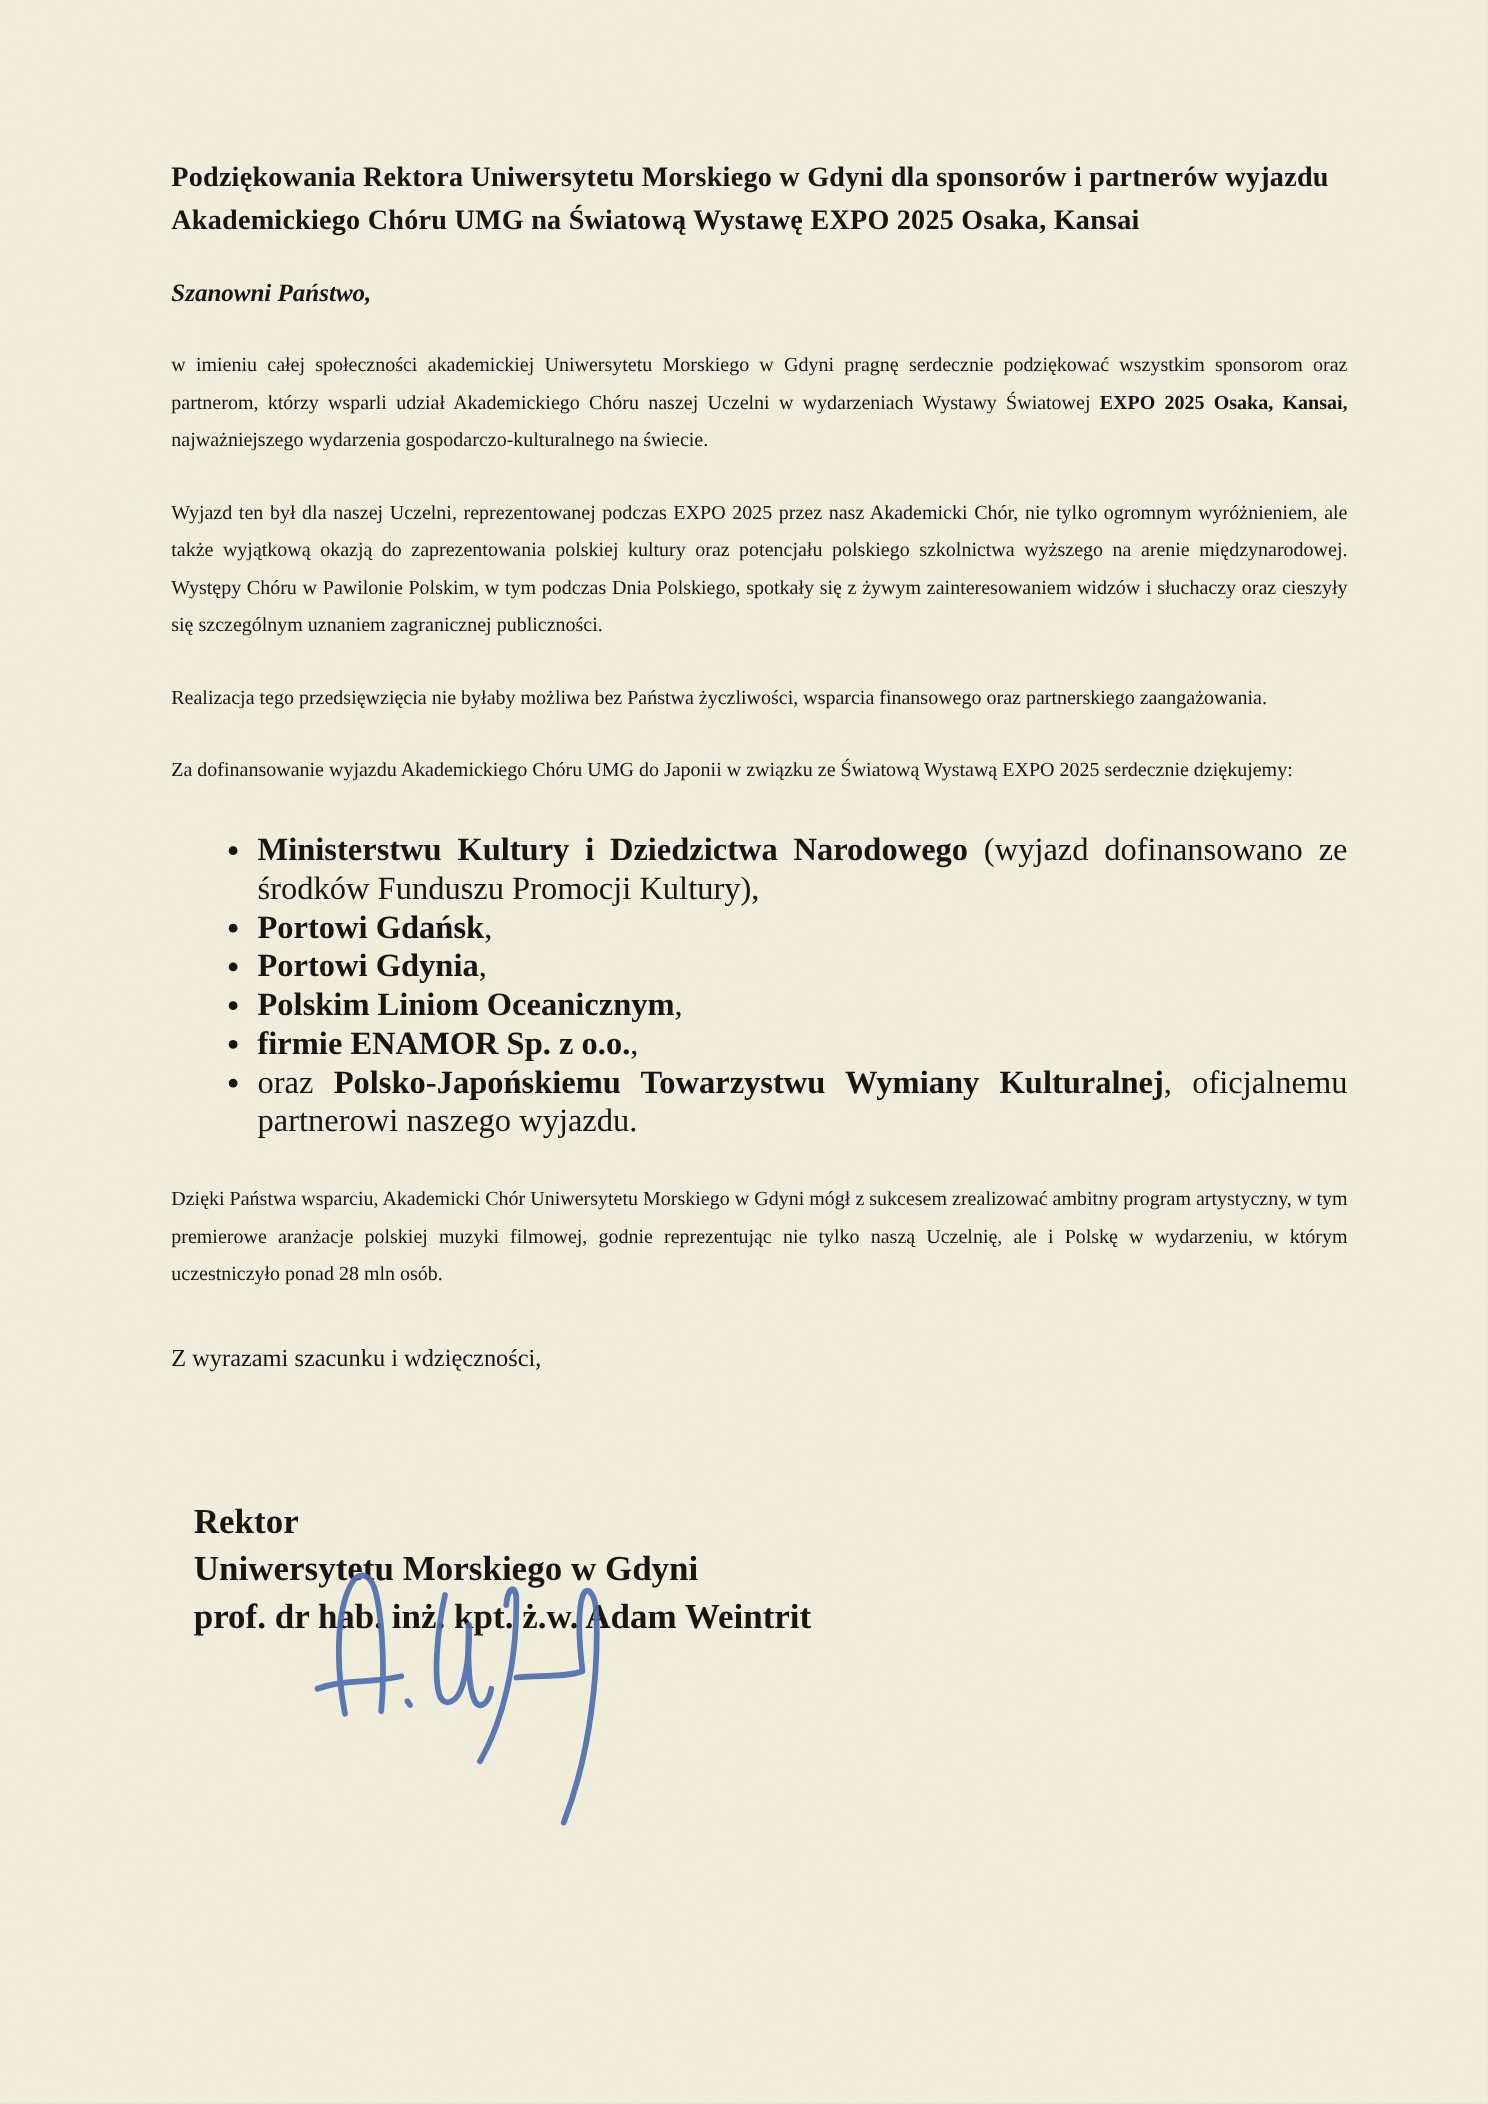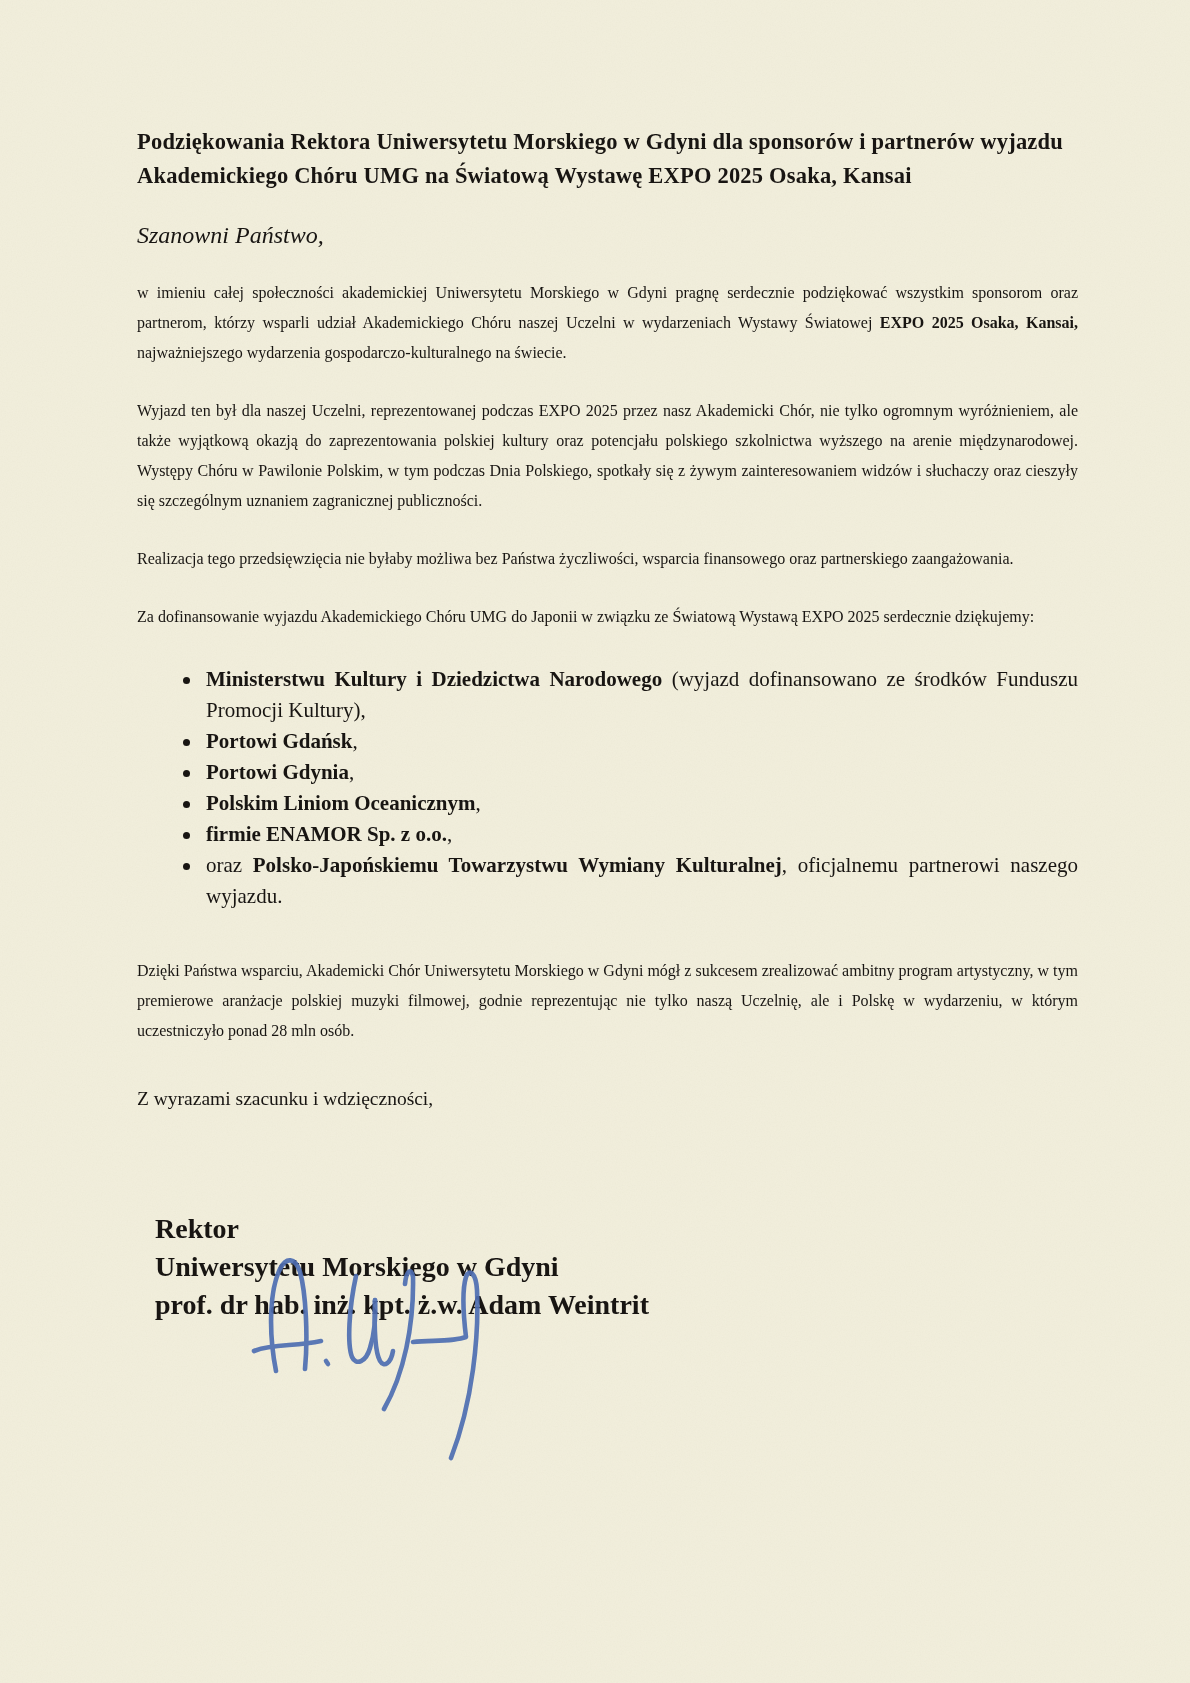--- a/index.html
+++ b/index.html
@@ -23,38 +23,39 @@
   }
   .doc-title{
     font-size:22.5px;
     font-weight:bold;
     line-height:34px;
     margin:0;
     letter-spacing:.2px;
   }
   .salutation{
     font-style:italic;
-    font-size:24px;
+    font-size:20px;
     margin:27px 0 12px 0;
     line-height:30px;
+    font-weight:bold;
   }
   p.body-par{
     font-size:16px;
     line-height:30px;
     text-align:justify;
     margin:28px 0 0 0;
   }
   ul.sponsor-list{
     margin:32px 0 0 0;
     padding:0 0 0 48px;
     list-style:none;
   }
   ul.sponsor-list li{
     position:relative;
-    font-size:21px;
+    font-size:26px;
     line-height:31px;
     text-align:justify;
     padding-left:21px;
   }
   ul.sponsor-list li::before{
     content:"";
     position:absolute;
     left:-2px;
     top:12.5px;
     width:7px;
@@ -112,21 +113,21 @@
 
     <ul class="sponsor-list">
       <li><span></span><b>Ministerstwu Kultury i Dziedzictwa Narodowego</b><span> (wyjazd dofinansowano ze środków Funduszu Promocji Kultury),</span></li>
       <li><span></span><b>Portowi Gdańsk</b><span>,</span></li>
       <li><span></span><b>Portowi Gdynia</b><span>,</span></li>
       <li><span></span><b>Polskim Liniom Oceanicznym</b><span>,</span></li>
       <li><span></span><b>firmie ENAMOR Sp. z o.o.</b><span>,</span></li>
       <li><span>oraz </span><b>Polsko-Japońskiemu Towarzystwu Wymiany Kulturalnej</b><span>, oficjalnemu partnerowi naszego wyjazdu.</span></li>
     </ul>
 
-    <p class="body-par" style="margin-top:44px">Dzięki Państwa wsparciu, Akademicki Chór Uniwersytetu Morskiego w Gdyni mógł z sukcesem zrealizować ambitny program artystyczny, w tym premierowe aranżacje polskiej muzyki filmowej, godnie reprezentując nie tylko naszą Uczelnię, ale i Polskę w wydarzeniu, w którym uczestniczyło ponad 28 mln osób.</p>
+    <p class="body-par" style="margin-top:33px">Dzięki Państwa wsparciu, Akademicki Chór Uniwersytetu Morskiego w Gdyni mógł z sukcesem zrealizować ambitny program artystyczny, w tym premierowe aranżacje polskiej muzyki filmowej, godnie reprezentując nie tylko naszą Uczelnię, ale i Polskę w wydarzeniu, w którym uczestniczyło ponad 28 mln osób.</p>
 
     <p class="closing">Z wyrazami szacunku i wdzięczności,</p>
 
     <div class="signoff">
       <div>Rektor</div>
       <div>Uniwersytetu Morskiego w Gdyni</div>
       <div>prof. dr hab. inż. kpt. ż.w. Adam Weintrit</div>
     </div>
 
   </div>

